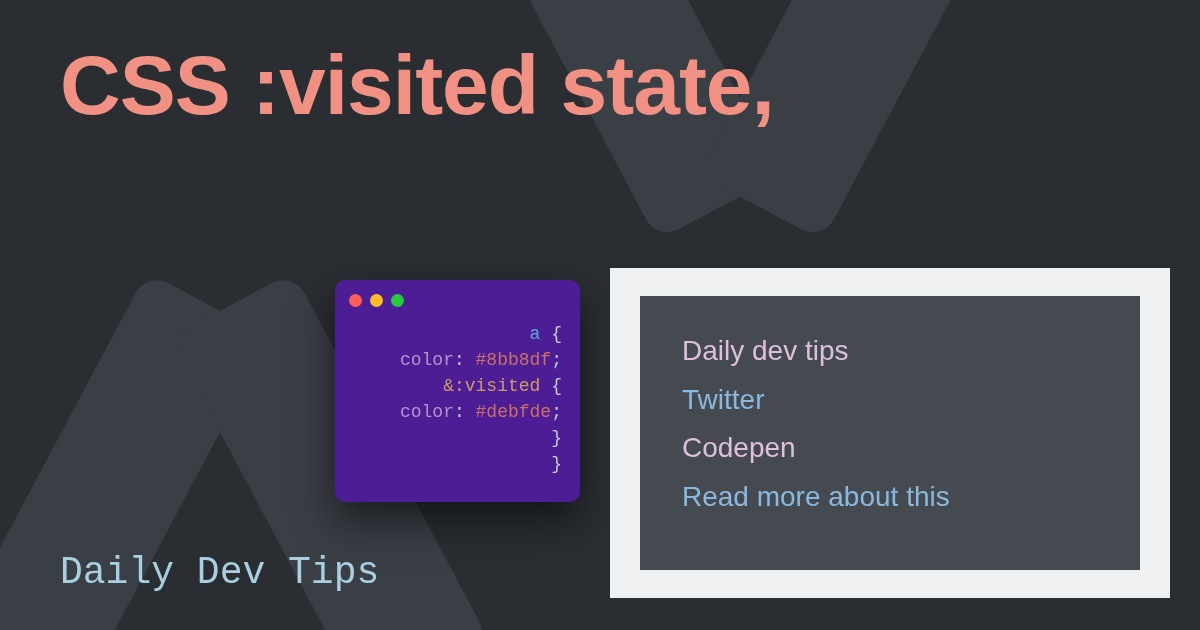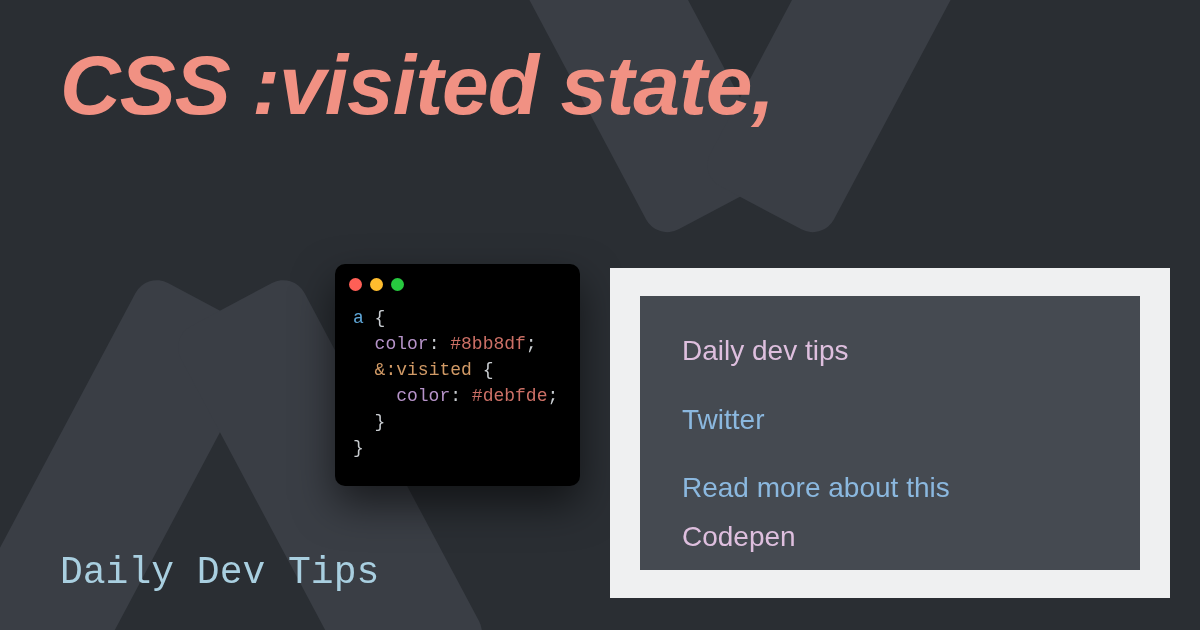--- a/index.html
+++ b/index.html
@@ -48,43 +48,43 @@
 
     .title {
       position: absolute;
       top: 40px;
       left: 60px;
       font-size: 84px;
       font-weight: 700;
       line-height: 1.08;
       color: #f19183;
       letter-spacing: -1px;
-      font-style: italic;
     }
 
     .footer-text {
       position: absolute;
       bottom: 36px;
       left: 60px;
       font-family: "SF Mono", Consolas, "Courier New", monospace;
       font-size: 38px;
       color: #a9cfe0;
       font-weight: 400;
     }
 
     
     .code-window {
       position: absolute;
-      top: 264px;
+      top: 280px;
       left: 335px;
       width: 245px;
-      background: #000000;
+      background: #4c1d95;
       border-radius: 10px;
       box-shadow: 0 18px 40px rgba(0,0,0,0.55);
       padding-bottom: 16px;
+      text-align: right;
     }
     .traffic-lights {
       display: flex;
       gap: 8px;
       padding: 14px 14px 10px 14px;
     }
     .dot {
       width: 13px;
       height: 13px;
       border-radius: 50%;
@@ -127,21 +127,21 @@
       gap: 15px;
     }
     .link-item {
       font-family: Arial, Helvetica, sans-serif;
       font-size: 28px;
       text-decoration: none;
       display: block;
       line-height: 1.2;
     }
     .link-visited { color: #debfde; }
-    .link-normal { color: #8bb8df; margin-top: 20px; }
+    .link-normal { color: #8bb8df; }
   </style>
 </head>
 <body>
 
 <div class="bg-shape bg-shape-1"></div>
 <div class="bg-shape bg-shape-2"></div>
 <div class="bg-shape bg-shape-3"></div>
 <div class="bg-shape bg-shape-4"></div>
 
 <h1 class="title">
@@ -159,18 +159,18 @@
   <span class="tok-amp">&amp;</span><span class="tok-pseudo">:visited</span><span class="tok-brace"> {</span>
     <span class="tok-prop">color</span><span class="tok-brace">: </span><span class="tok-val">#debfde</span><span class="tok-brace">;</span>
   <span class="tok-brace">}</span>
 <span class="tok-brace">}</span></div>
 </div>
 
 <div class="preview-frame">
   <div class="preview-inner">
     <a class="link-item link-visited">Daily dev tips</a>
     <a class="link-item link-normal">Twitter</a>
+    <a class="link-item link-visited">Codepen</a>
     <a class="link-item link-normal">Read more about this</a>
-    <a class="link-item link-visited">Codepen</a>
   </div>
 </div>
 
 <div class="footer-text">Daily Dev Tips</div>
 
 </body></html>

